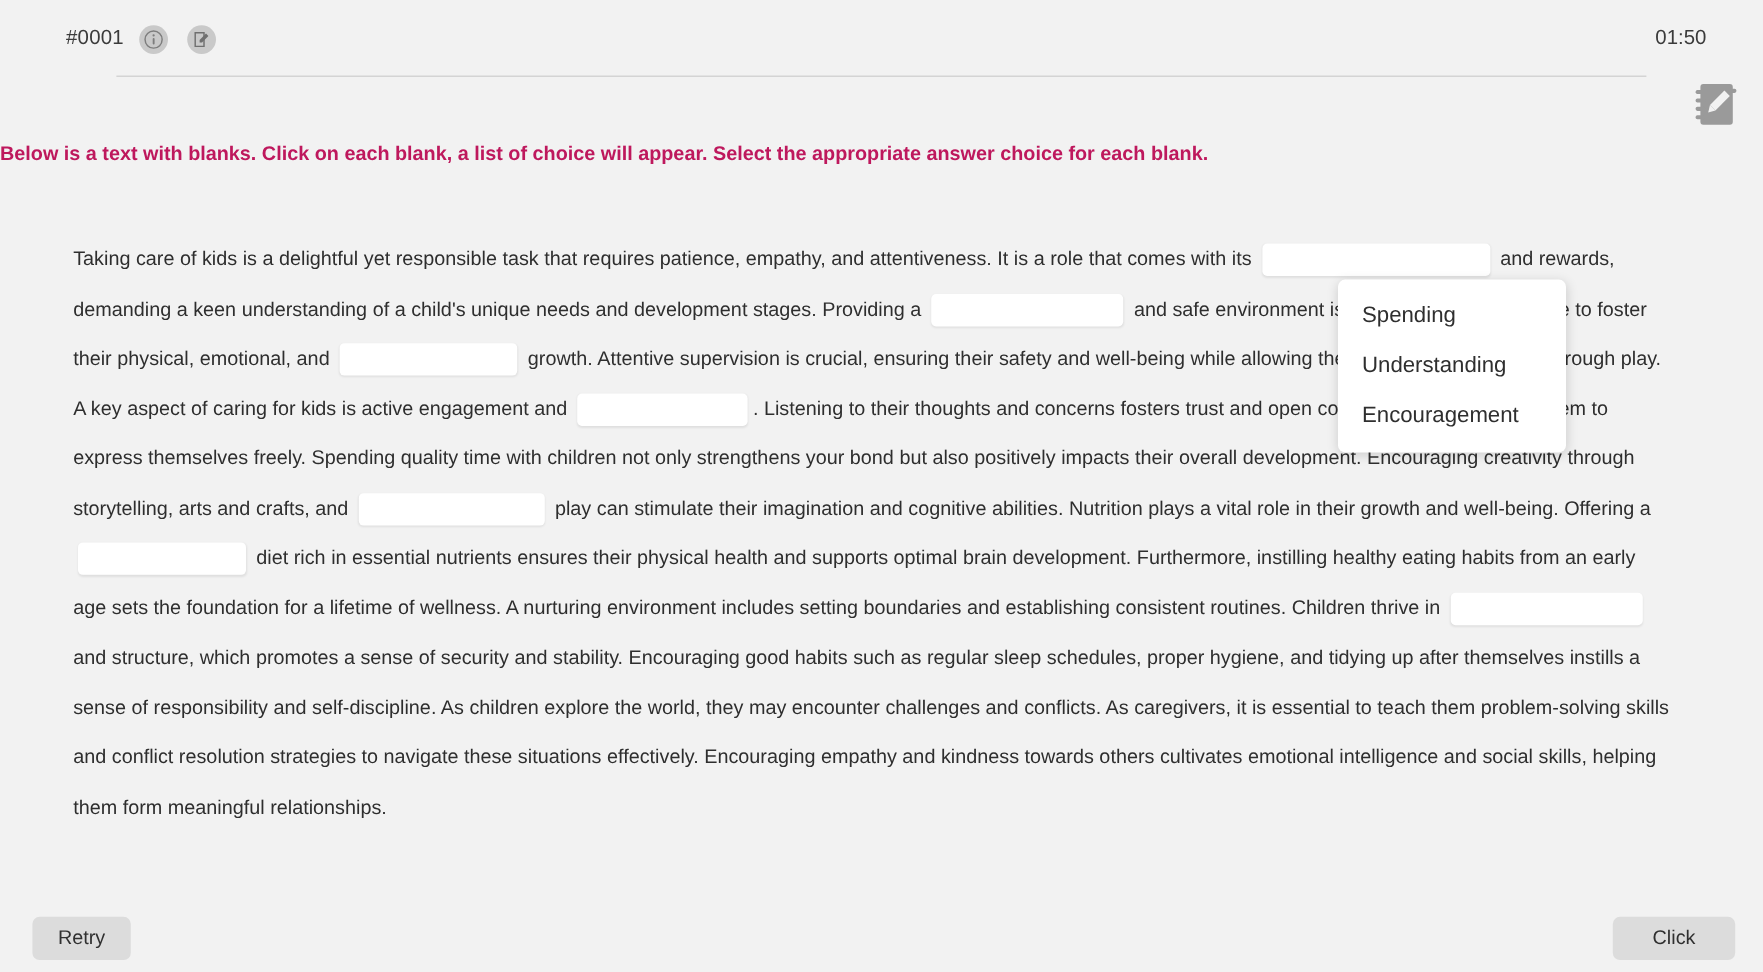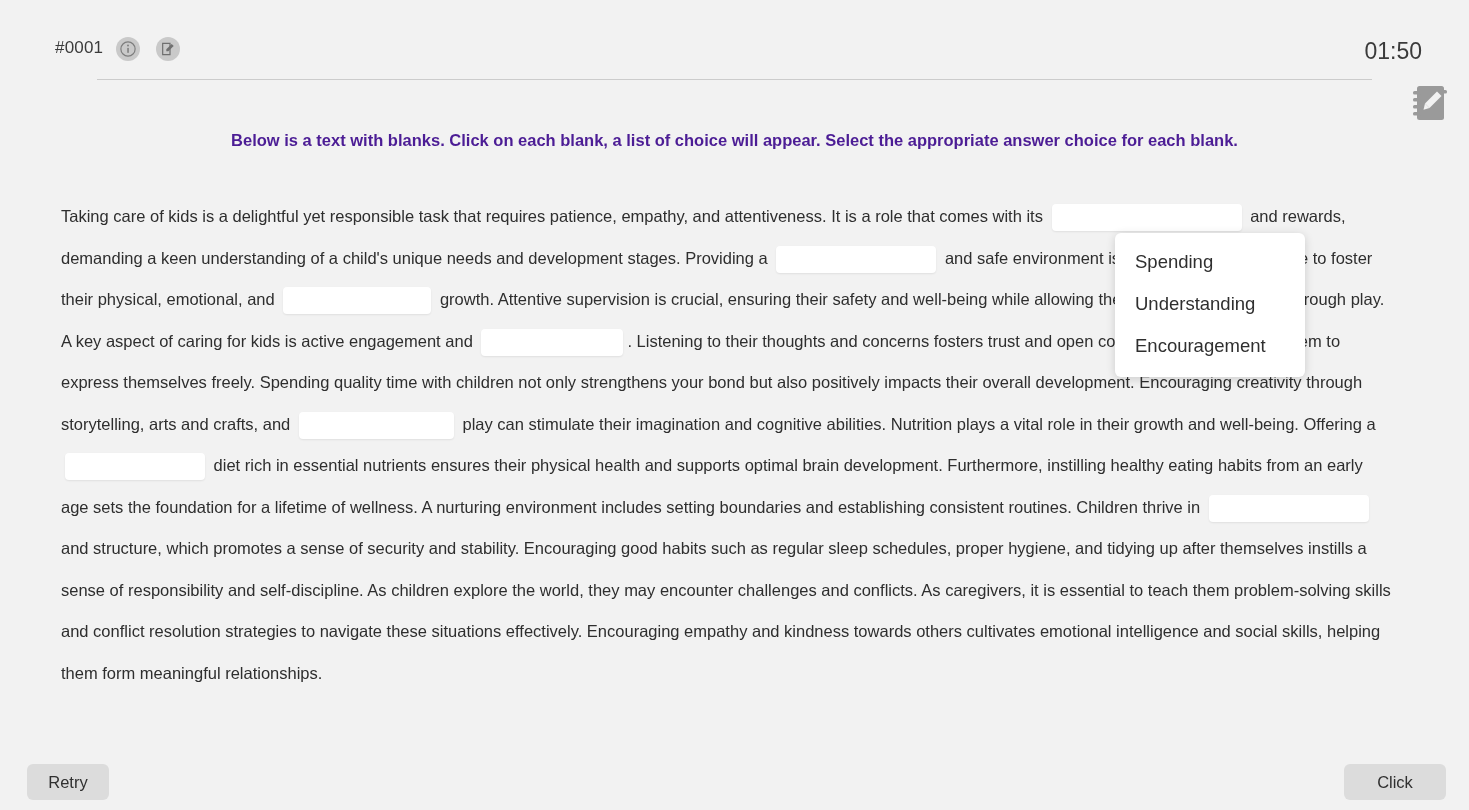--- a/index.html
+++ b/index.html
@@ -12,21 +12,21 @@
     background: #f2f2f2;
     font-family: "Liberation Sans", sans-serif;
     color: #2b2b2b;
     overflow: hidden;
     position: relative;
   }
 
   
   .topbar {
     position: absolute;
-    top: 16px; left: 0; right: 0;
+    top: 0; left: 0; right: 0;
     height: 66px;
     text-decoration: underline;
   }
   .qid {
     position: absolute;
     left: 55px;
     top: 22px;
     font-size: 17px;
     color: #3b3b3b;
     letter-spacing: .2px;
@@ -43,21 +43,21 @@
     align-items: center;
     justify-content: center;
   }
   .round-icon.info { left: 116px; }
   .round-icon.note { left: 156px; }
 
   .timer {
     position: absolute;
     right: 47px;
     top: 22px;
-    font-size: 23px;
+    font-size: 17px;
     color: #3b3b3b;
     text-align: right;
   }
 
   .divider {
     position: absolute;
     left: 97px;
     right: 97px;
     top: 63px;
     height: 1px;
@@ -72,27 +72,27 @@
     width: 54px;
     height: 48px;
     display: flex;
     align-items: center;
     justify-content: center;
   }
 
   
   .instruction {
     position: absolute;
-    top: 131px;
+    top: 119px;
     left: 0;
     right: 0;
-    text-align: center;
+    text-align: left;
     font-size: 16.5px;
     font-weight: bold;
-    color: #4c1d95;
+    color: #be185d;
   }
 
   
   .passage {
     position: absolute;
     top: 196px;
     left: 61px;
     width: 1330px;
     font-size: 16.5px;
     line-height: 41.5px;

